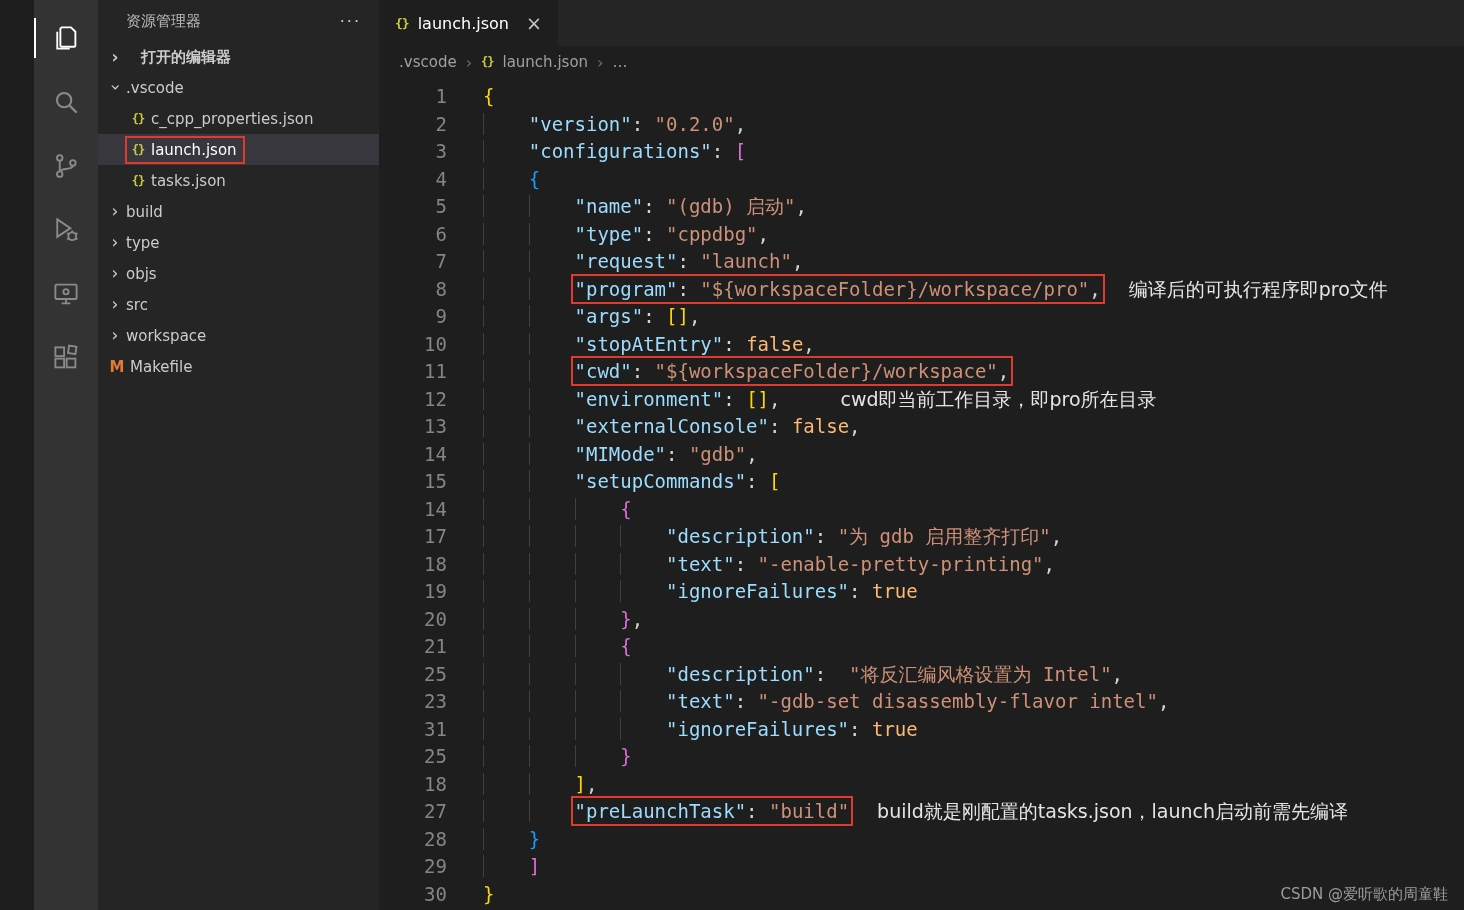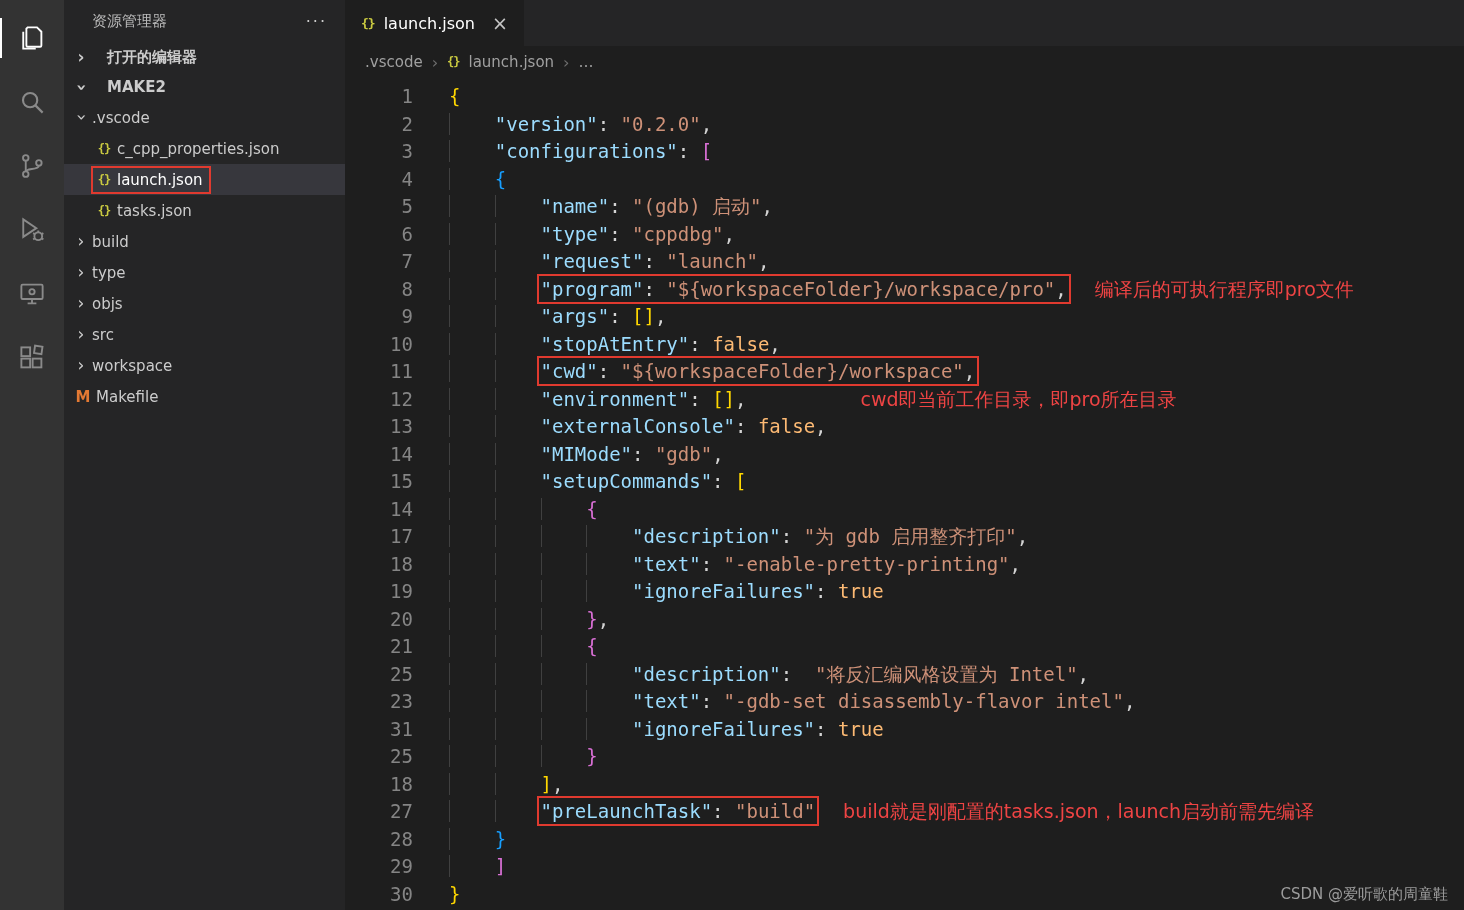--- a/index.html
+++ b/index.html
@@ -1,18 +1,18 @@
 <!DOCTYPE html>
 <html><head>
 <meta charset="utf-8">
 <style>
   * { margin:0; padding:0; box-sizing:border-box; }
   html,body { width:1464px; height:910px; overflow:hidden; }
   body { background:#1e1e1e; font-family:"DejaVu Sans","Liberation Sans",sans-serif; color:#cccccc; }
-  .app { display:flex; width:100%; height:100%; }
+  .app { display:flex; width:100%; height:100%;padding-left:34px; }
 
   
   .activity-bar { width:64px; background:#333333; flex:0 0 auto; display:flex; flex-direction:column; align-items:center; padding-top:6px; }
   .ab-item { width:48px; height:64px; display:flex; align-items:center; justify-content:center; color:#8a8a8a; position:relative; cursor:pointer; }
   .ab-item.active { color:#ffffff; }
   .ab-item.active::before { content:""; position:absolute; left:-8px; top:12px; bottom:12px; width:2px; background:#ffffff; }
   .ab-item svg { width:30px; height:30px; }
 
   
   .sidebar { width:281px; background:#252526; flex:0 0 auto; display:flex; flex-direction:column; font-size:15px; }
@@ -47,21 +47,21 @@
   .lc { white-space:pre; margin-left:36px; }
   .ind { background-image:repeating-linear-gradient(to right,#404040 0,#404040 1px,transparent 1px,transparent 4ch); }
   .tk { color:#9cdcfe; }
   .ts { color:#ce9178; }
   .tp { color:#d4d4d4; }
   .tb { color:#fdba74; }
   .g0 { color:#ffd700; }
   .g1 { color:#da70d6; }
   .g2 { color:#179fff; }
   .rbox { outline:2px solid #e03a2f; outline-offset:2px; }
-  .note { color:#ef4444; font-family:"DejaVu Sans","Liberation Sans",sans-serif; font-size:19px; margin-left:28px; }
+  .note { color:#e5e5e5; font-family:"DejaVu Sans","Liberation Sans",sans-serif; font-size:19px; margin-left:28px; }
   .watermark { position:absolute; right:16px; bottom:6px; color:#9c9c9c; font-size:15px; }
 </style>
 </head>
 <body>
 
 <div class="app">
 
   <nav class="activity-bar">
     <div class="ab-item active">
       <svg viewBox="0 0 24 24" fill="none" stroke="currentColor" stroke-width="1.5">
@@ -109,24 +109,20 @@
   </nav>
 
   <aside class="sidebar">
     <div class="sb-header">
       <span>资源管理器</span>
       <span class="sb-more">···</span>
     </div>
     <div class="sb-section">
       <span class="chev">›</span>
       <span class="label">打开的编辑器</span>
-    </div>
-    <div class="sb-section">
-      <span class="chev down">›</span>
-      <span class="label" style="font-weight:700;">MAKE2</span>
     </div>
     <div id="file-tree">
         <div class="tree-row" style="padding-left: 8px;">
           <span class="tree-inner">
             <span class="chev down">›</span>
             <span class="tree-label">.vscode</span>
           </span>
         </div>
         <div class="tree-row" style="padding-left: 29px;">
           <span class="tree-inner">
@@ -241,21 +237,21 @@
         <div class="cl">
           <span class="ln">10</span>
           <span class="lc"><span class="ind">        </span><span class="tk">"stopAtEntry"</span><span class="tp">: </span><span class="tb">false</span><span class="tp">,</span></span>
         </div>
         <div class="cl">
           <span class="ln">11</span>
           <span class="lc"><span class="ind">        </span><span class="rbox"><span class="tk">"cwd"</span><span class="tp">: </span><span class="ts">"${workspaceFolder}/workspace"</span><span class="tp">,</span></span></span>
         </div>
         <div class="cl">
           <span class="ln">12</span>
-          <span class="lc"><span class="ind">        </span><span class="tk">"environment"</span><span class="tp">: </span><span class="g0">[]</span><span class="tp">,</span><span class="note" style="margin-left: 114px;">cwd即当前工作目录，即pro所在目录</span></span>
+          <span class="lc"><span class="ind">        </span><span class="tk">"environment"</span><span class="tp">: </span><span class="g0">[]</span><span class="tp">,</span><span class="note" style="margin-left: 60px;">cwd即当前工作目录，即pro所在目录</span></span>
         </div>
         <div class="cl">
           <span class="ln">13</span>
           <span class="lc"><span class="ind">        </span><span class="tk">"externalConsole"</span><span class="tp">: </span><span class="tb">false</span><span class="tp">,</span></span>
         </div>
         <div class="cl">
           <span class="ln">14</span>
           <span class="lc"><span class="ind">        </span><span class="tk">"MIMode"</span><span class="tp">: </span><span class="ts">"gdb"</span><span class="tp">,</span></span>
         </div>
         <div class="cl">

